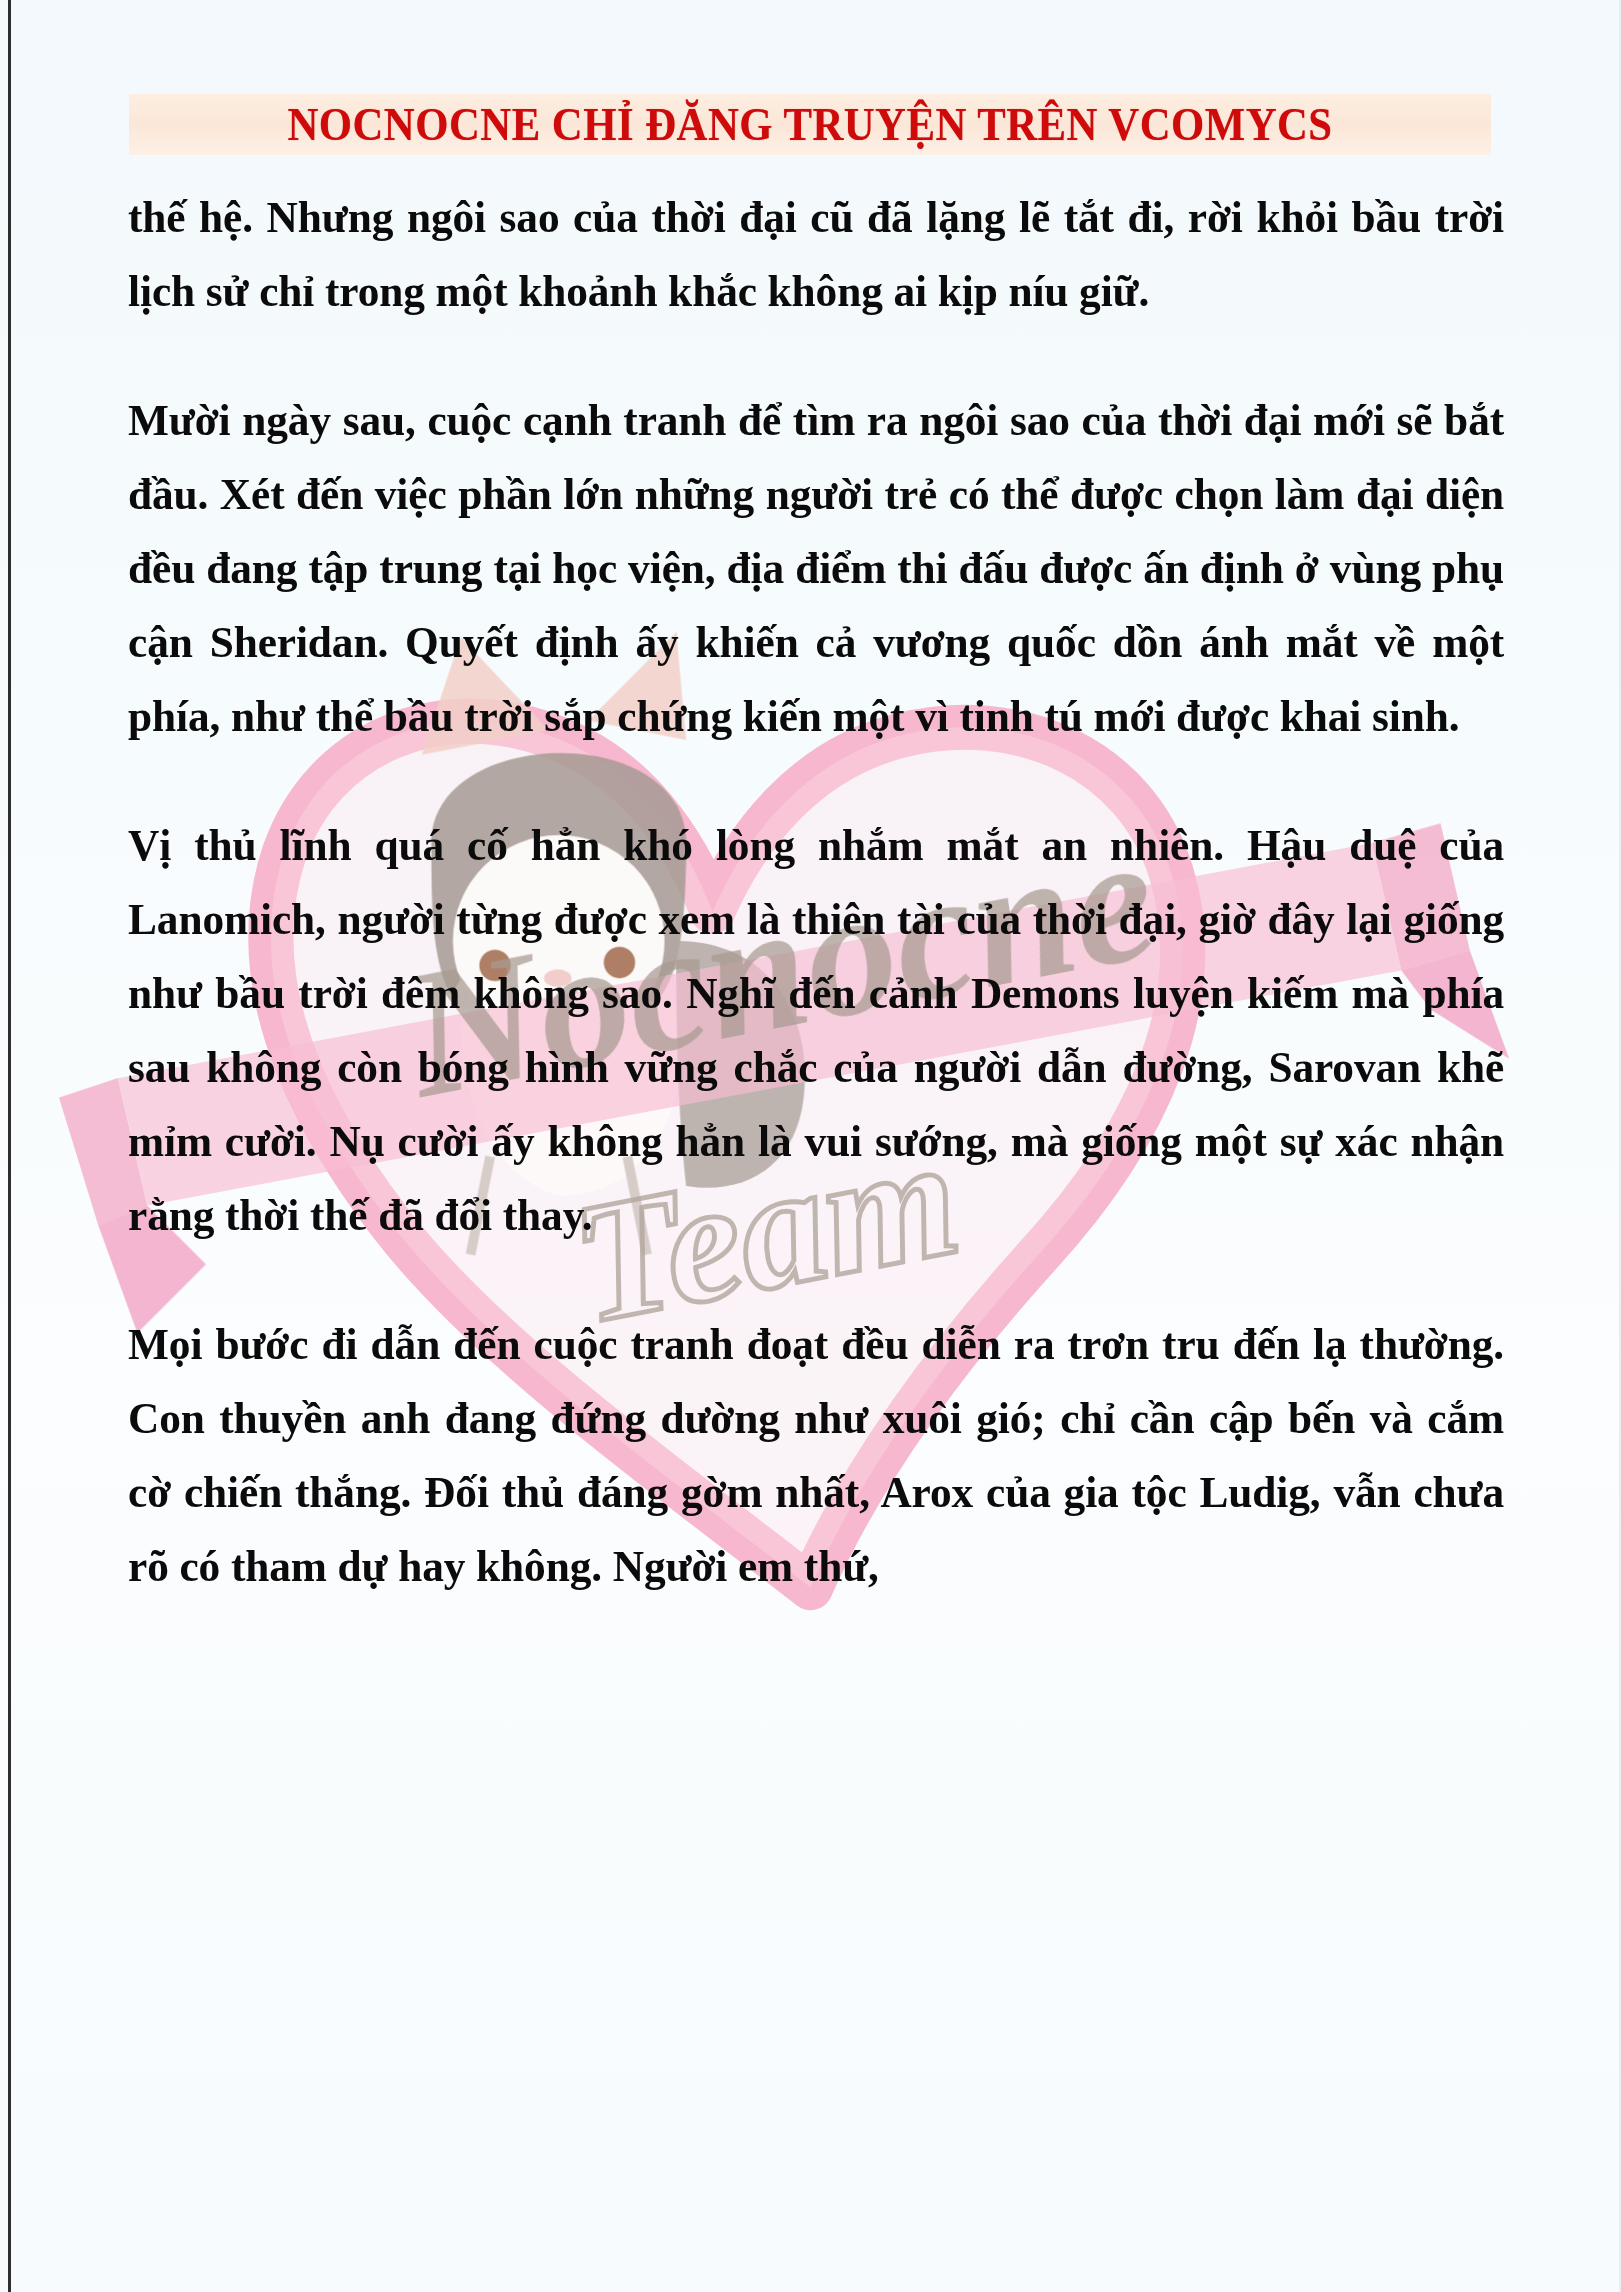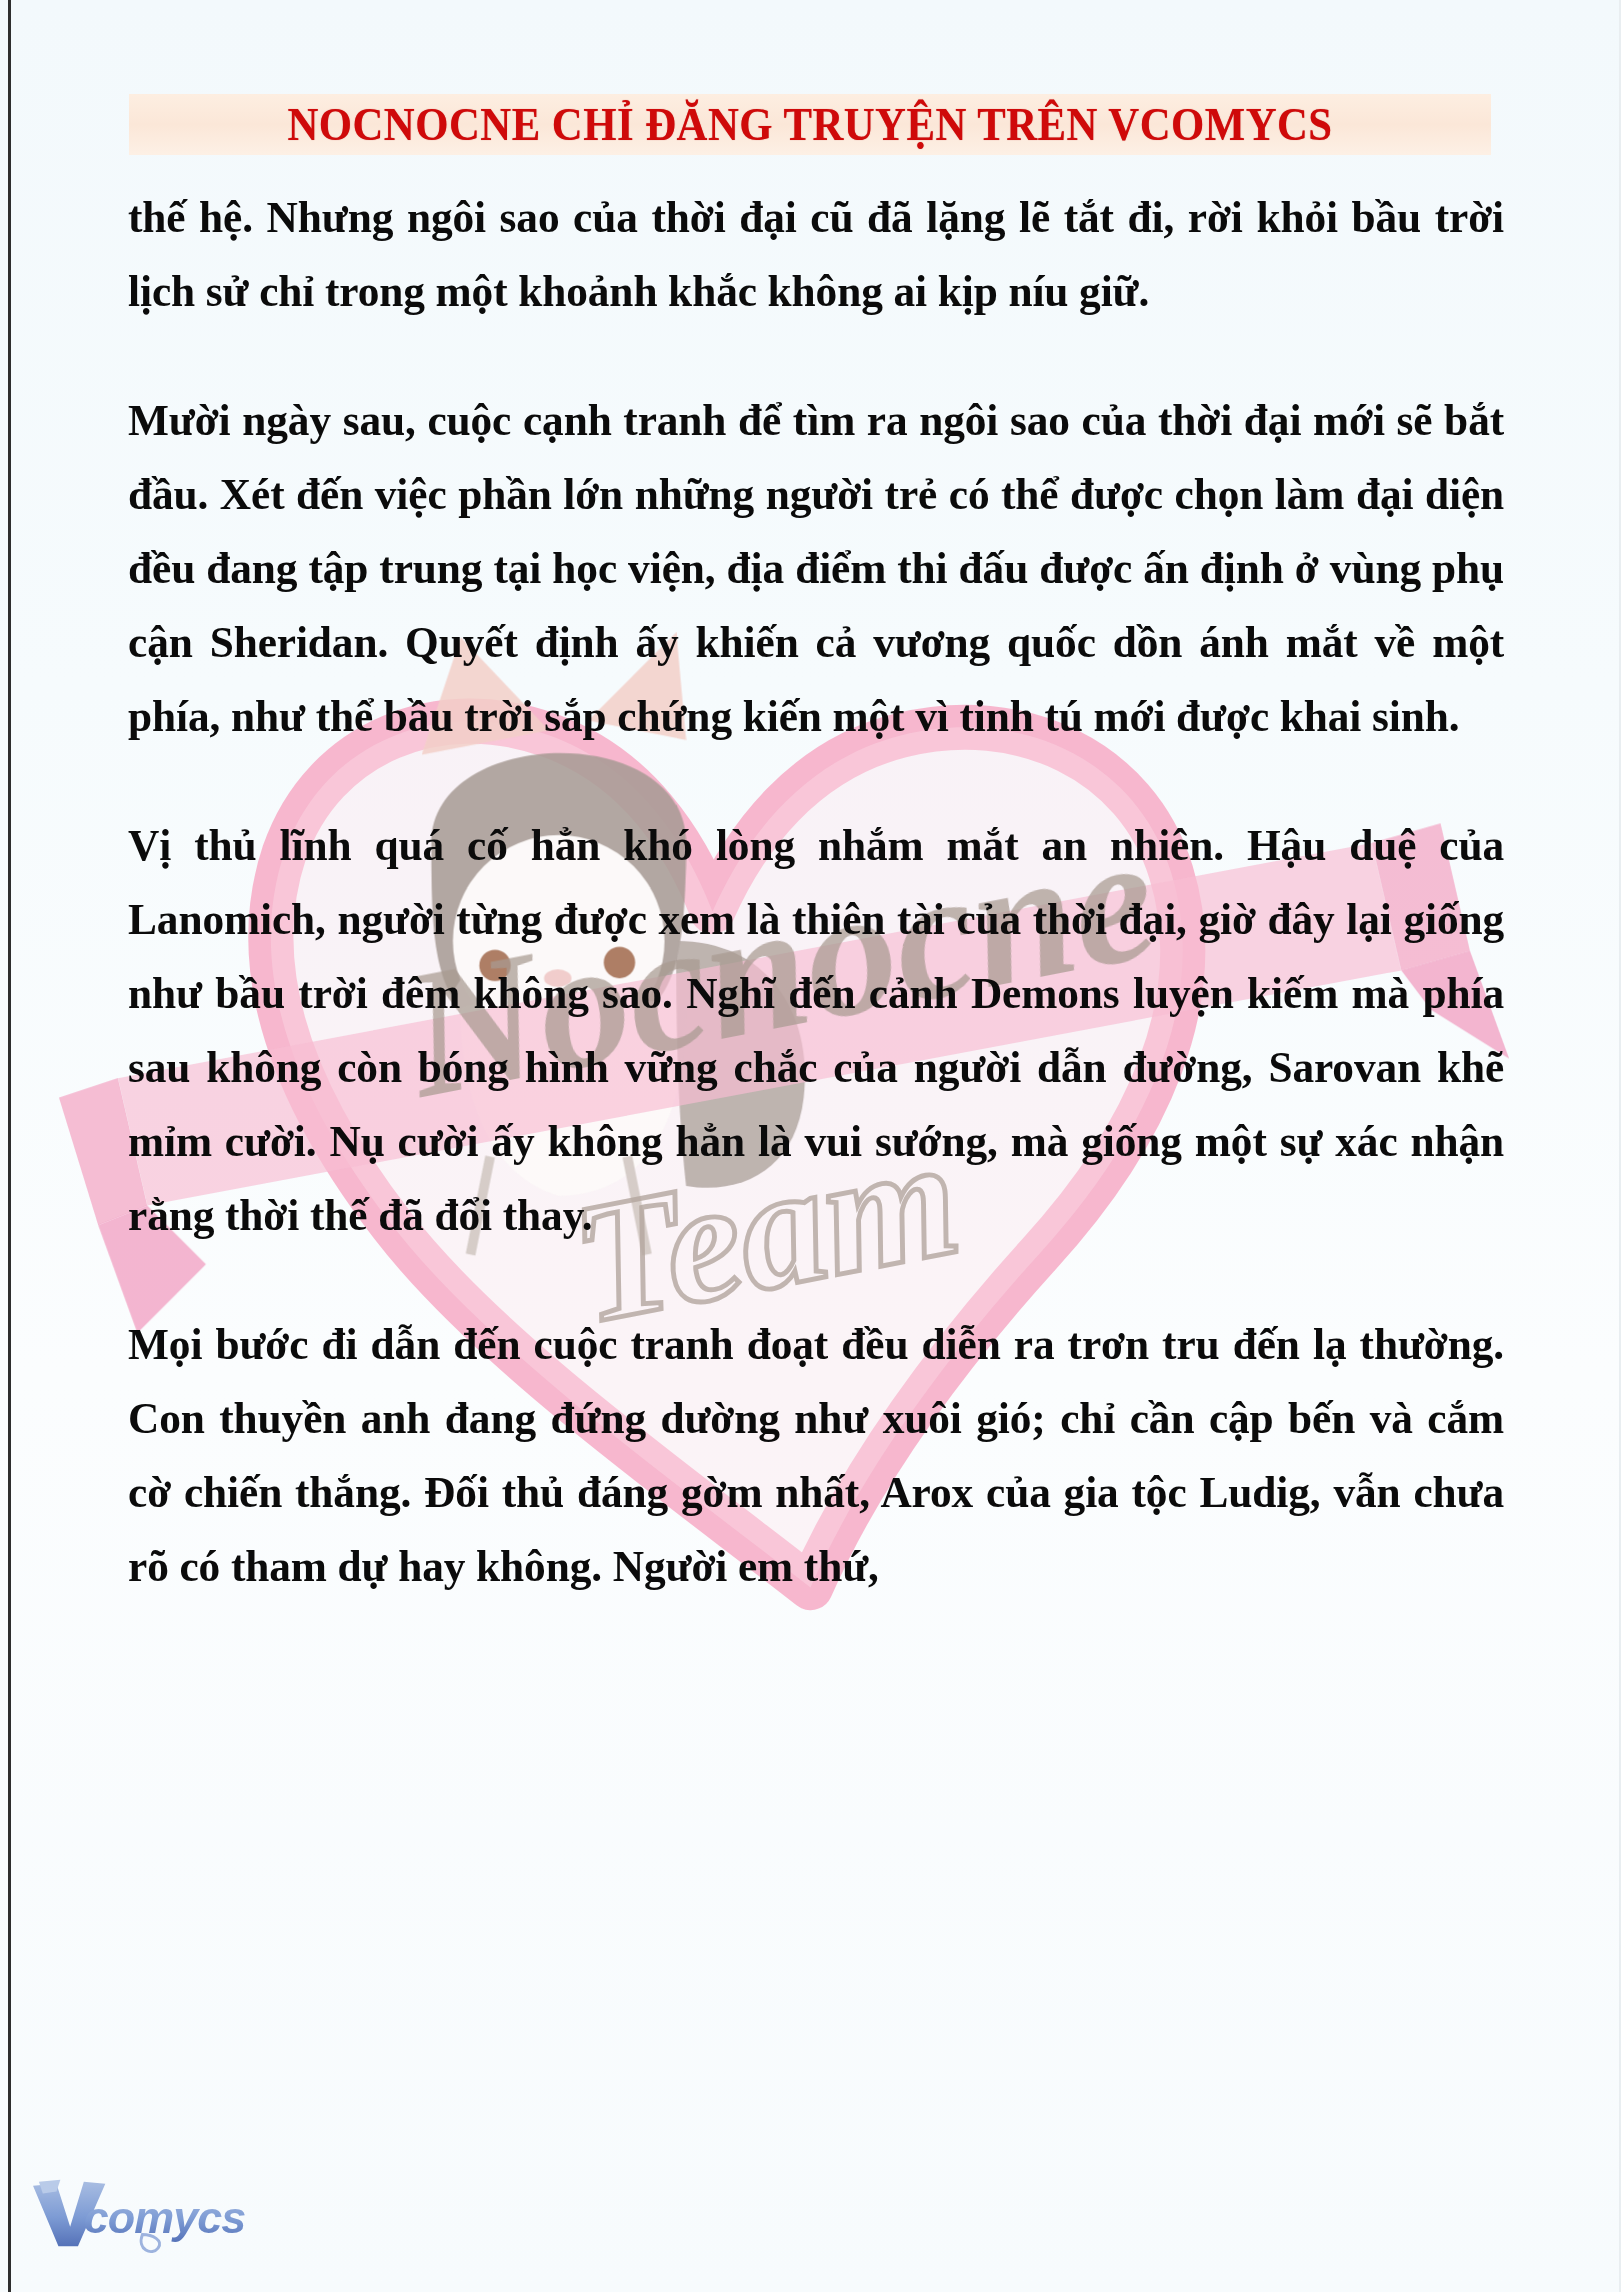--- a/index.html
+++ b/index.html
@@ -200,33 +200,15 @@
   <div class="header-banner"></div>
   <div class="header-title">NOCNOCNE CHỈ ĐĂNG TRUYỆN TRÊN VCOMYCS</div>
 
   <div class="content">
     <p class="para p1">thế hệ. Nhưng ngôi sao của thời đại cũ đã lặng lẽ tắt đi, rời khỏi bầu trời lịch sử chỉ trong một khoảnh khắc không ai kịp níu giữ.</p>
     <p class="para p2">Mười ngày sau, cuộc cạnh tranh để tìm ra ngôi sao của thời đại mới sẽ bắt đầu. Xét đến việc phần lớn những người trẻ có thể được chọn làm đại diện đều đang tập trung tại học viện, địa điểm thi đấu được ấn định ở vùng phụ cận Sheridan. Quyết định ấy khiến cả vương quốc dồn ánh mắt về một phía, như thể bầu trời sắp chứng kiến một vì tinh tú mới được khai sinh.</p>
     <p class="para p3">Vị thủ lĩnh quá cố hẳn khó lòng nhắm mắt an nhiên. Hậu duệ của Lanomich, người từng được xem là thiên tài của thời đại, giờ đây lại giống như bầu trời đêm không sao. Nghĩ đến cảnh Demons luyện kiếm mà phía sau không còn bóng hình vững chắc của người dẫn đường, Sarovan khẽ mỉm cười. Nụ cười ấy không hẳn là vui sướng, mà giống một sự xác nhận rằng thời thế đã đổi thay.</p>
     <p class="para p4">Mọi bước đi dẫn đến cuộc tranh đoạt đều diễn ra trơn tru đến lạ thường. Con thuyền anh đang đứng dường như xuôi gió; chỉ cần cập bến và cắm cờ chiến thắng. Đối thủ đáng gờm nhất, Arox của gia tộc Ludig, vẫn chưa rõ có tham dự hay không. Người em thứ,</p>
   </div>
 
-  <div class="logo">
-    <svg viewBox="0 0 230 86" xmlns="http://www.w3.org/2000/svg">
-      <defs>
-        <linearGradient id="lg" x1="0" y1="0" x2="0" y2="1">
-          <stop offset="0%" stop-color="#a8bde2"></stop>
-          <stop offset="55%" stop-color="#7d9bd4"></stop>
-          <stop offset="100%" stop-color="#5572b8"></stop>
-        </linearGradient>
-      </defs>
-
-      <path d="M6 16 L30 14 L44 58 L58 12 L80 14 L52 78 L32 78 Z" fill="url(#lg)"></path>
-      <path d="M12 12 L34 10 L30 22 L16 24 Z" fill="#b9cbe9"></path>
-
-      <text x="58" y="64" font-family="'Liberation Sans', sans-serif" font-size="46" font-weight="bold" font-style="italic" fill="url(#lg)" letter-spacing="-1">comycs</text>
-
-      <path d="M118 66 C112 82 128 88 134 80 C140 72 128 66 118 66 Z" fill="none" stroke="#9db3de" stroke-width="3"></path>
-    </svg>
-  </div>
 
 </div>
 
 
 </body></html>

